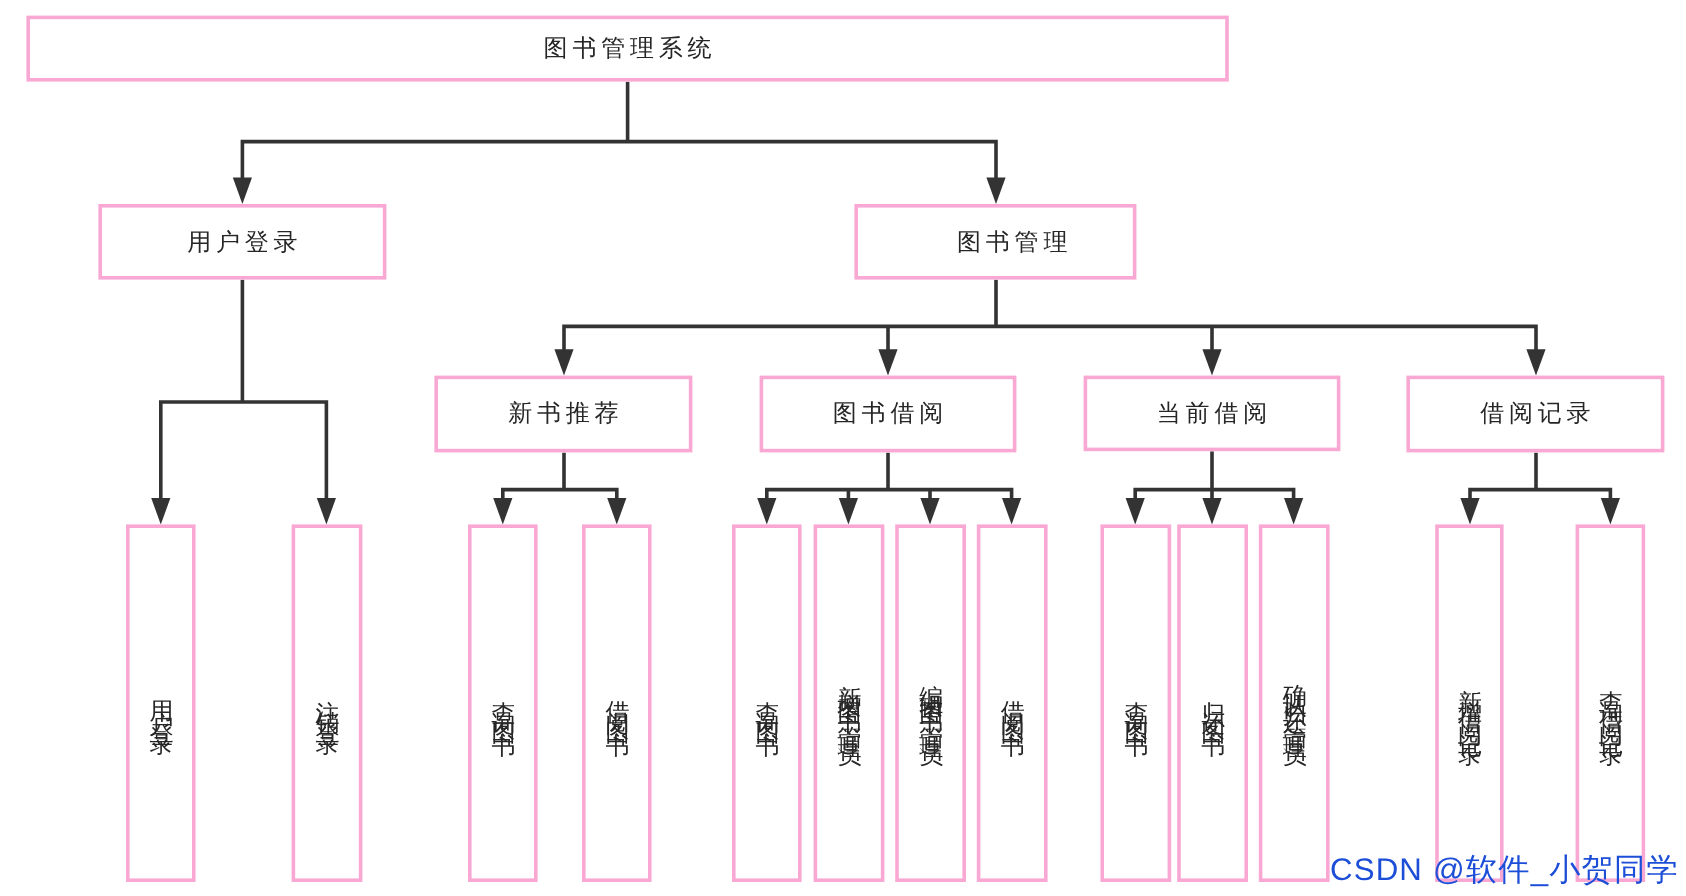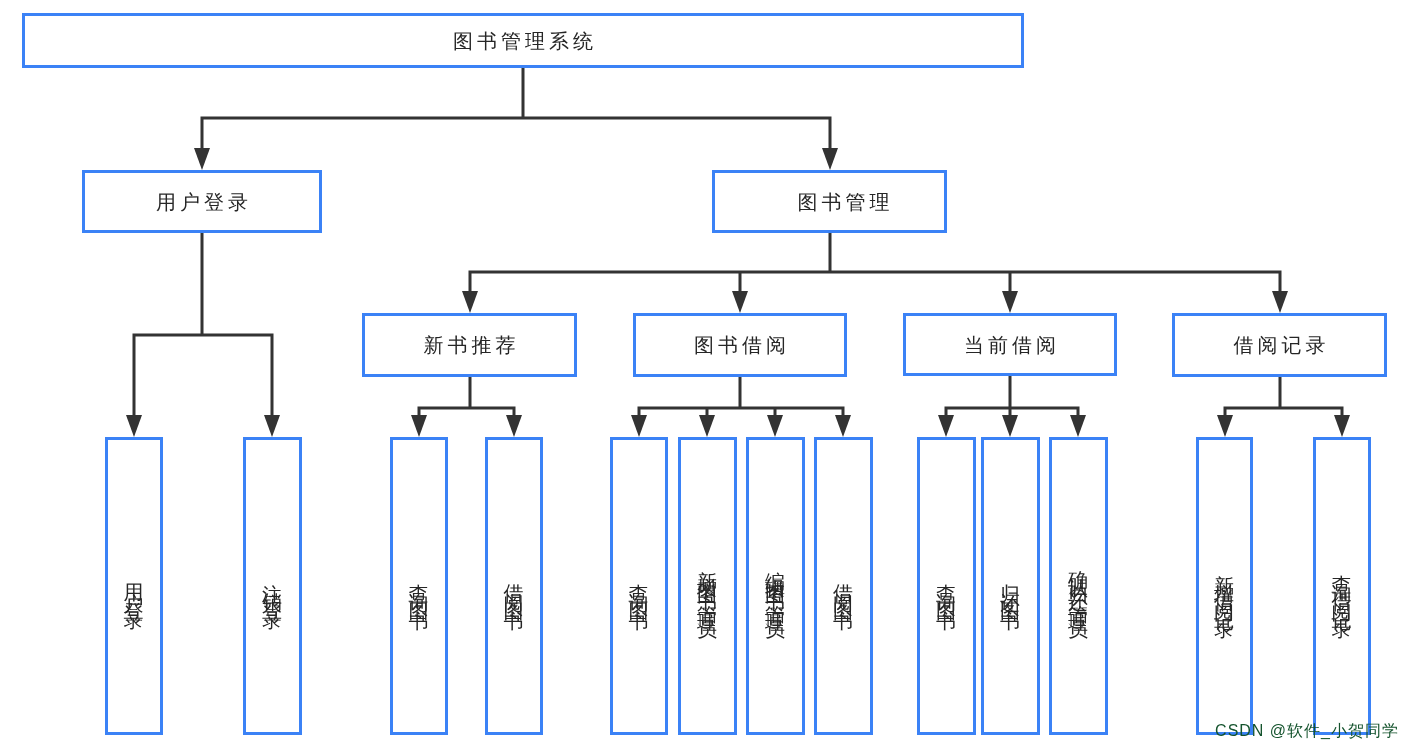--- a/index.html
+++ b/index.html
@@ -17,21 +17,21 @@
   }
   .connectors {
     position: absolute;
     left: 0;
     top: 0;
     pointer-events: none;
   }
   .node {
     position: absolute;
     box-sizing: border-box;
-    border: 3px solid #3b82f6;
+    border: 3px solid #f9a8d4;
     background: #ffffff;
     color: #262626;
     display: flex;
     align-items: center;
     justify-content: center;
     font-size: 20px;
     line-height: 1;
   }
   .node.h {
     letter-spacing: 4px;
@@ -42,22 +42,22 @@
     text-orientation: mixed;
     letter-spacing: 9px;
   }
   .node.v.long {
     letter-spacing: 7px;
   }
   .watermark {
     position: absolute;
     right: 6px;
     bottom: 5px;
-    font-size: 16px;
-    color: #14532d;
+    font-size: 26px;
+    color: #1d4ed8;
     letter-spacing: 1px;
     white-space: nowrap;
   }
 </style>
 </head>
 <body>
 
 <div class="canvas">
 
   <svg class="connectors" width="1405" height="747" viewBox="0 0 1405 747" xmlns="http://www.w3.org/2000/svg">

